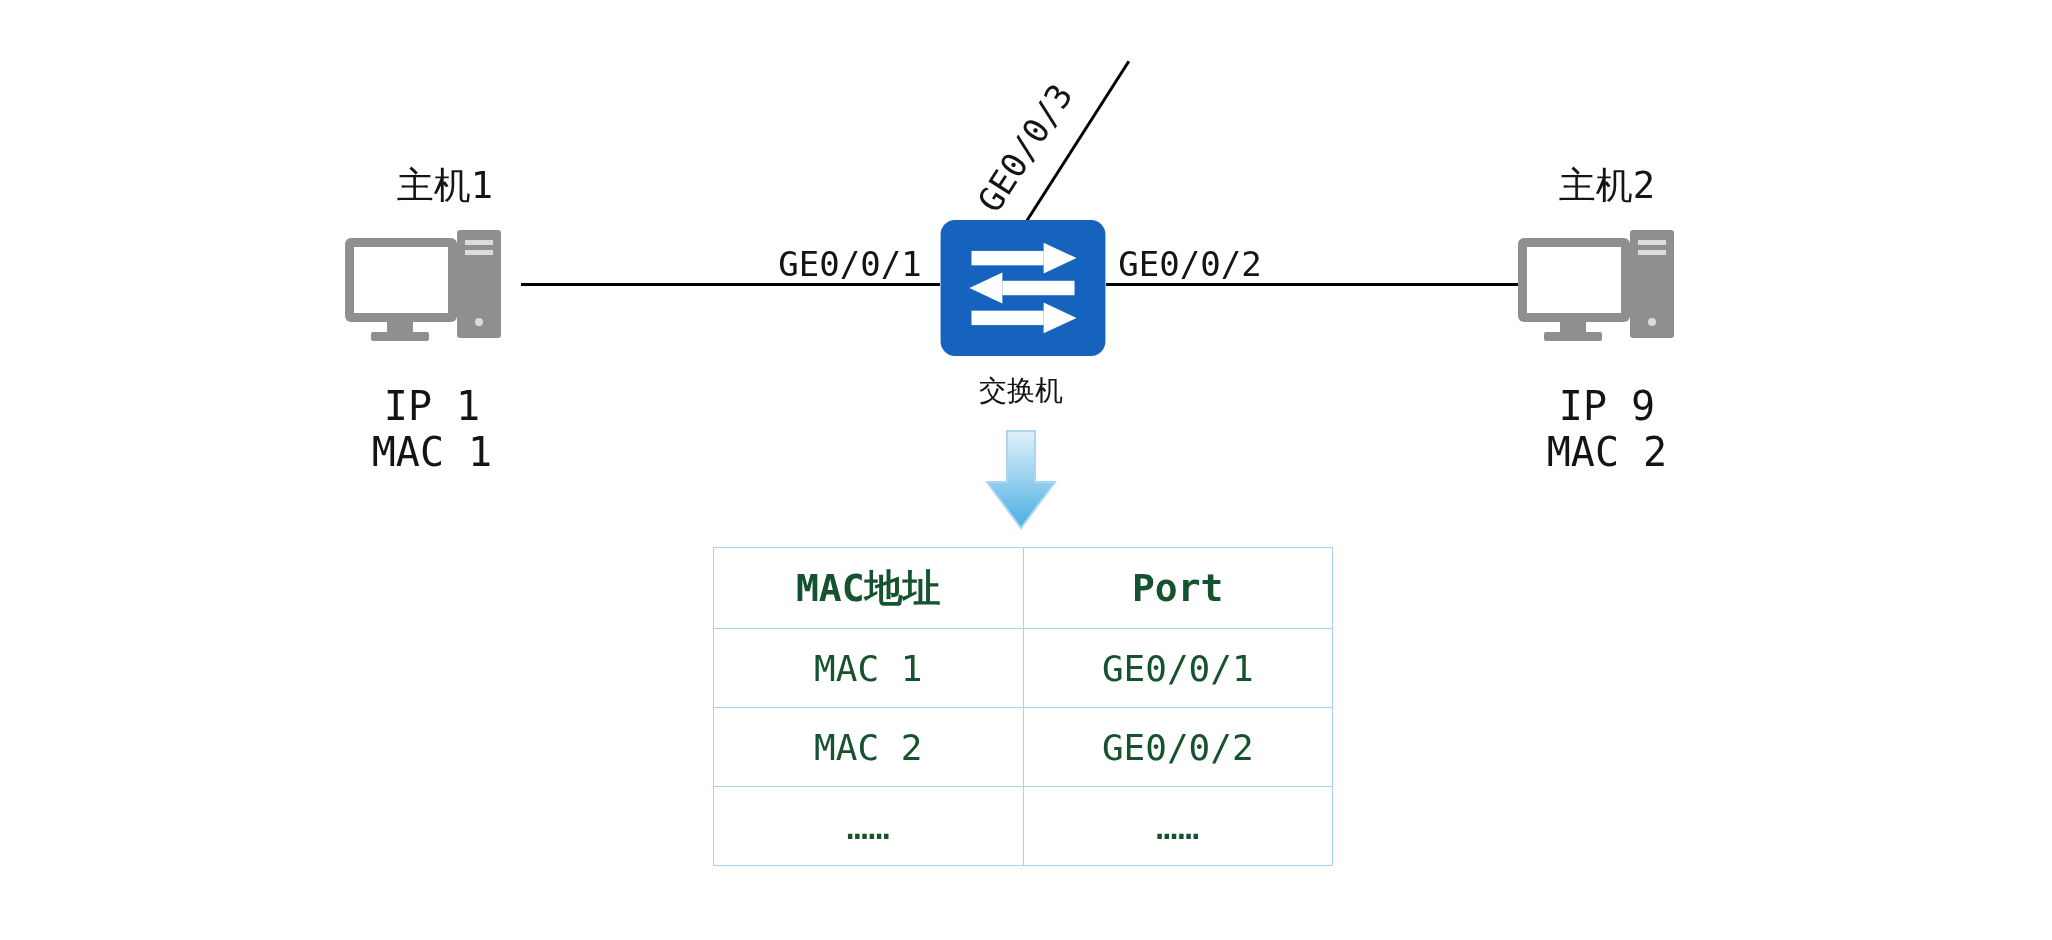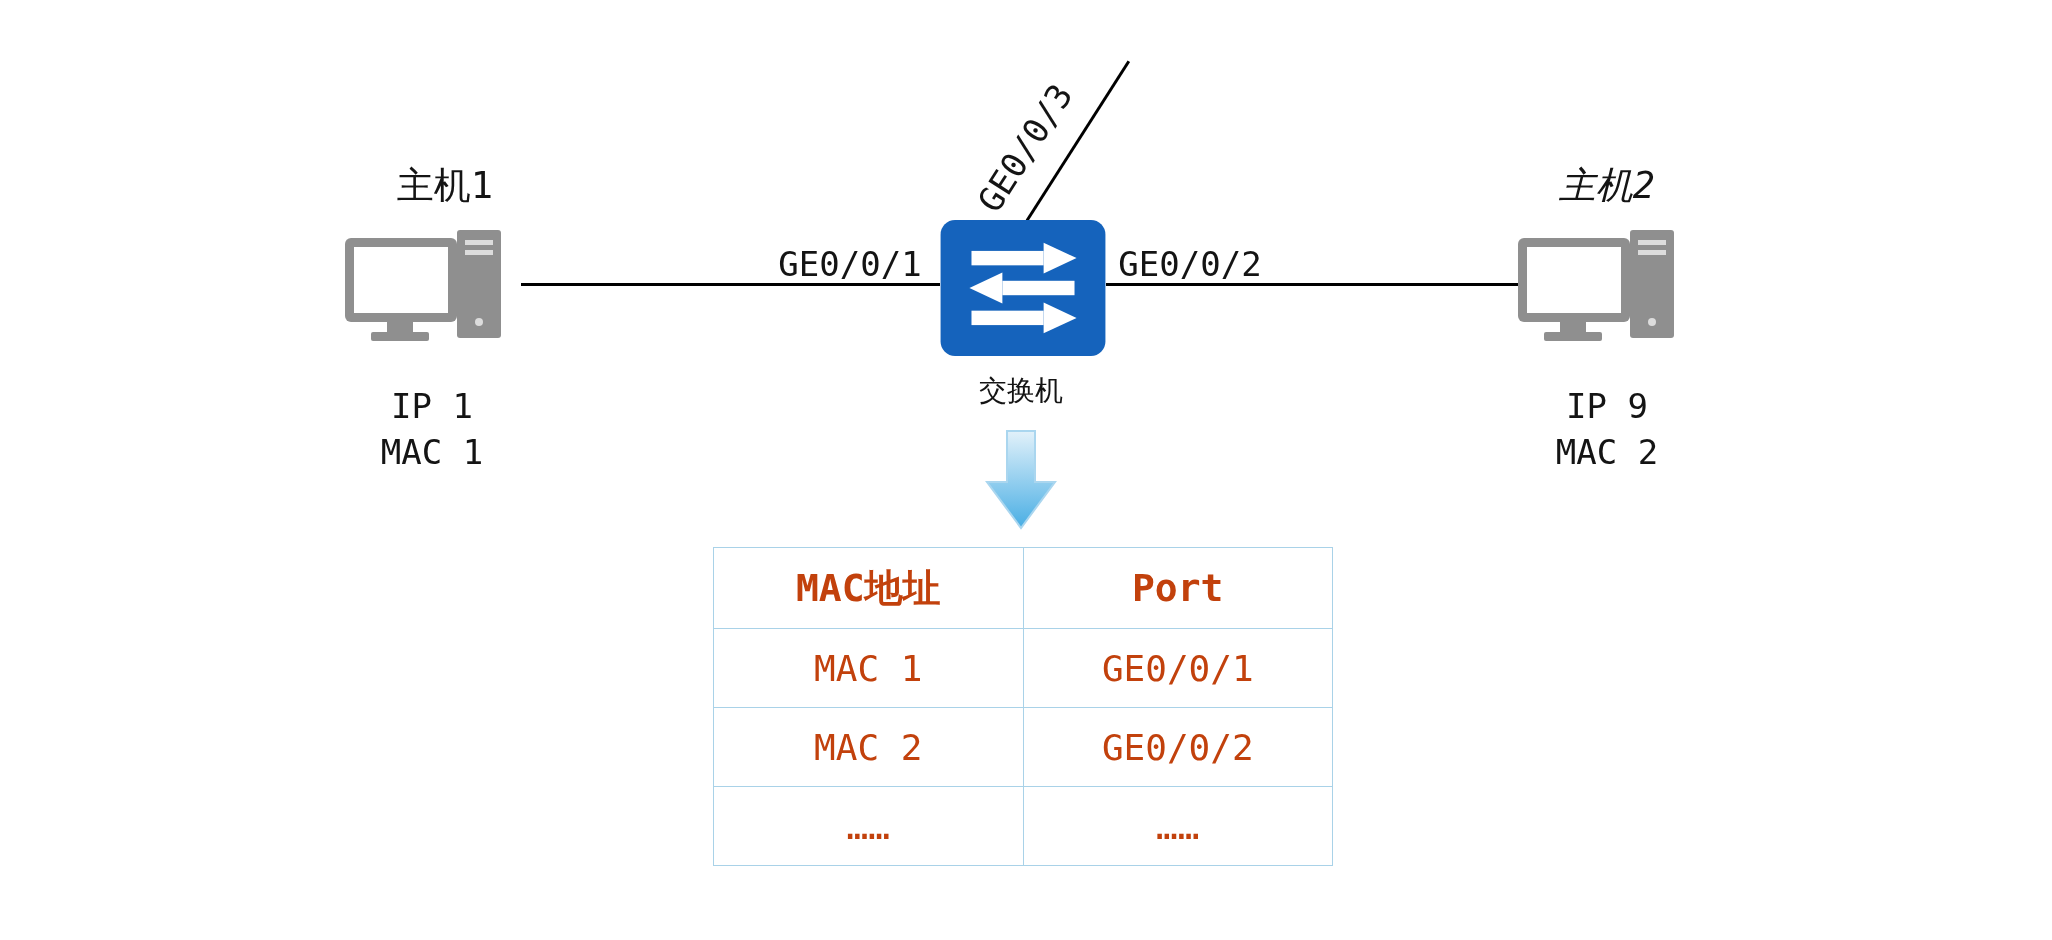--- a/index.html
+++ b/index.html
@@ -18,21 +18,21 @@
     border-radius: 17px;
   }
   .abs { position: absolute; }
   .ctr { transform: translate(-50%, -50%); }
   .lbl {
     white-space: nowrap;
     color: #141414;
     text-align: center;
   }
   .host-name { font-size: 37px; }
-  .addr      { font-size: 34px; }
+  .addr      { font-size: 40px; }
   .port-lbl  { font-size: 34px; }
   .switch-name { font-size: 28px; }
   .line {
     position: absolute;
     height: 3px;
     background: #000000;
   }
   .diag {
     transform-origin: 0 50%;
     transform: rotate(-57.4deg);
@@ -47,21 +47,21 @@
     width: 620px;
     border-collapse: collapse;
     table-layout: fixed;
     background: #ffffff;
   }
   table.mac-table td {
     border: 1px solid #a9d2e8;
     text-align: center;
     vertical-align: middle;
     font-size: 36px;
-    color: #c2410c;
+    color: #14532d;
   }
   table.mac-table tr.hdr td {
     font-weight: bold;
     font-size: 38px;
     height: 78px;
   }
   table.mac-table tr.row td {
     height: 76px;
   }
 </style>
@@ -101,21 +101,21 @@
       <polygon points="100,22 132,37 100,52"></polygon>
       <rect x="60" y="59" width="70" height="14"></rect>
       <polygon points="60,51 28,66 60,81"></polygon>
       <rect x="30" y="88" width="70" height="14"></rect>
       <polygon points="100,80 132,95 100,110"></polygon>
     </g>
   </svg>
 
   <div class="abs ctr lbl switch-name" style="left:1021px; top:391px;">交换机</div>
 
-  <div class="abs ctr lbl host-name" style="left:1607px; top:186px;font-style:italic;">主机2</div>
+  <div class="abs ctr lbl host-name" style="left:1607px; top:186px;">主机2</div>
 
   <svg class="abs" style="left:1516px; top:222px;" width="180" height="130" viewBox="0 0 180 130">
     <rect x="114" y="8" width="44" height="108" rx="3" fill="#8f8f8f"></rect>
     <rect x="122" y="18" width="28" height="5" fill="#dcdcdc"></rect>
     <rect x="122" y="28" width="28" height="5" fill="#dcdcdc"></rect>
     <circle cx="136" cy="100" r="4" fill="#dcdcdc"></circle>
     <rect x="2" y="16" width="112" height="84" rx="6" fill="#8f8f8f"></rect>
     <rect x="11" y="25" width="94" height="66" fill="#ffffff"></rect>
     <rect x="44" y="100" width="26" height="10" fill="#8f8f8f"></rect>
     <rect x="28" y="110" width="58" height="9" rx="2" fill="#8f8f8f"></rect>

